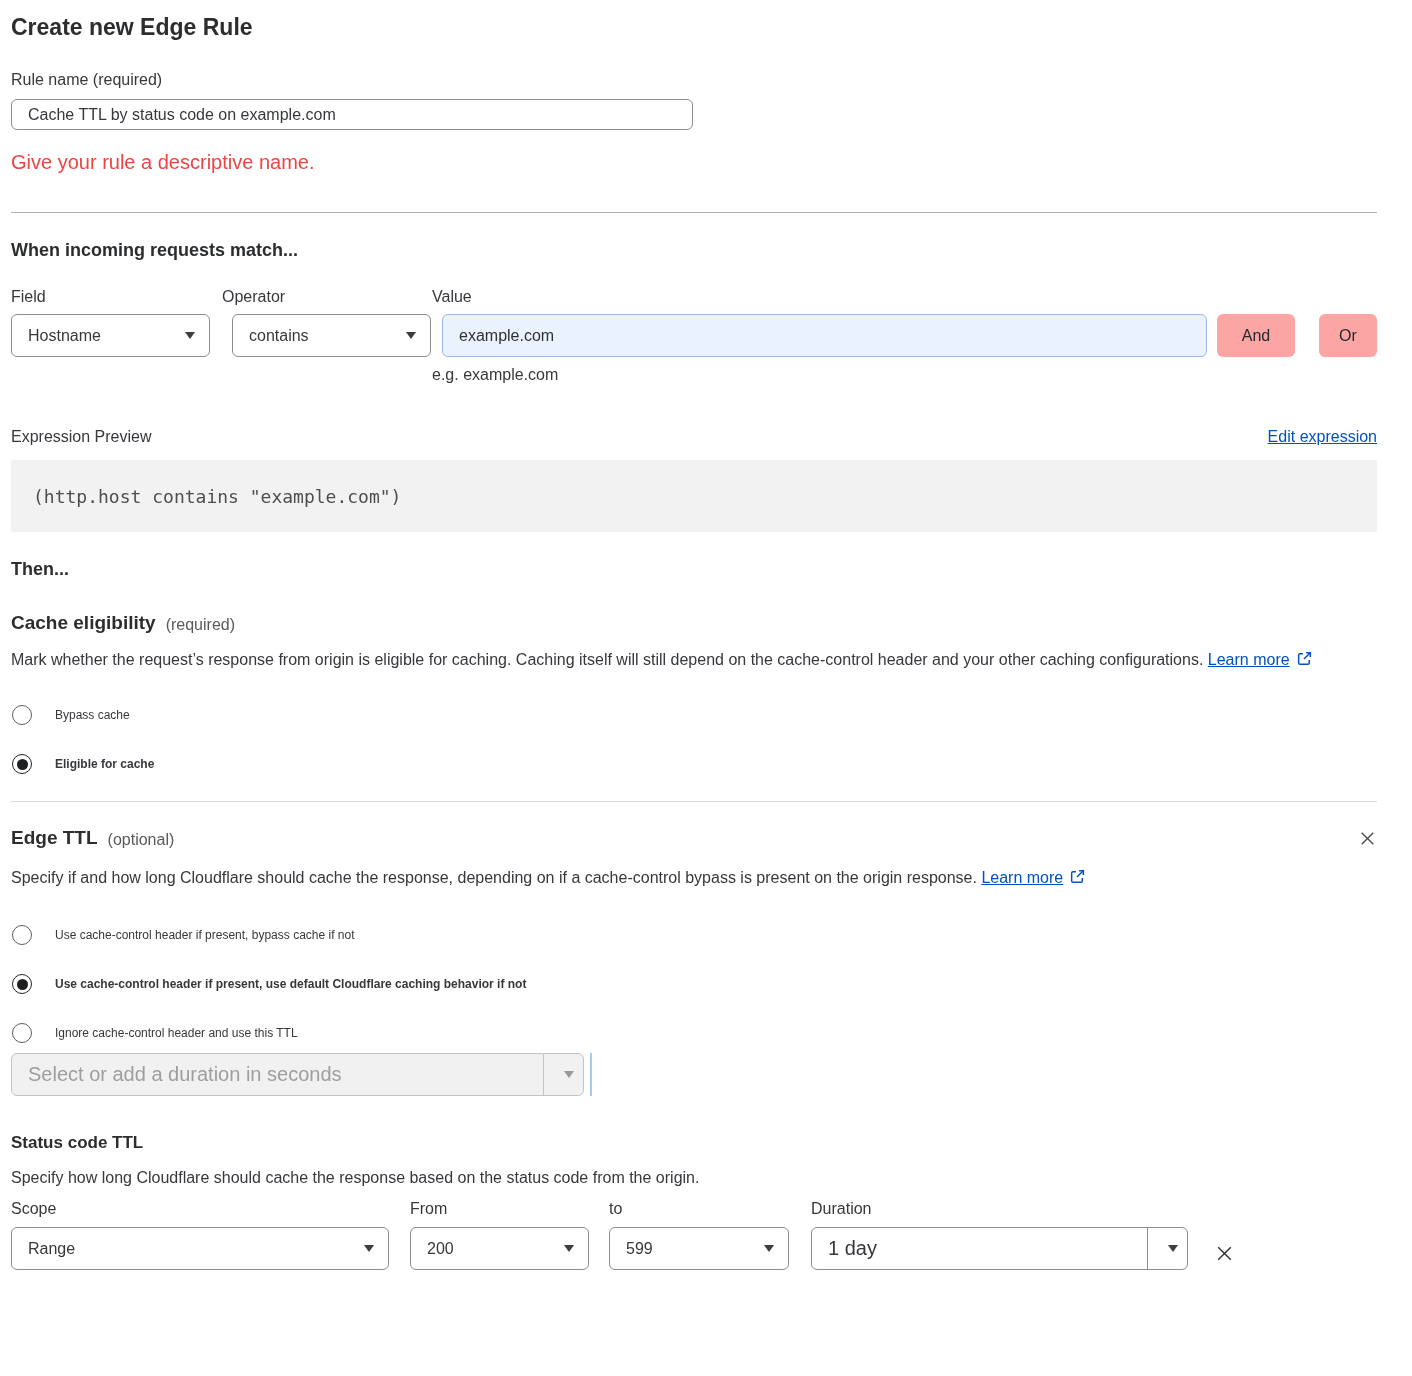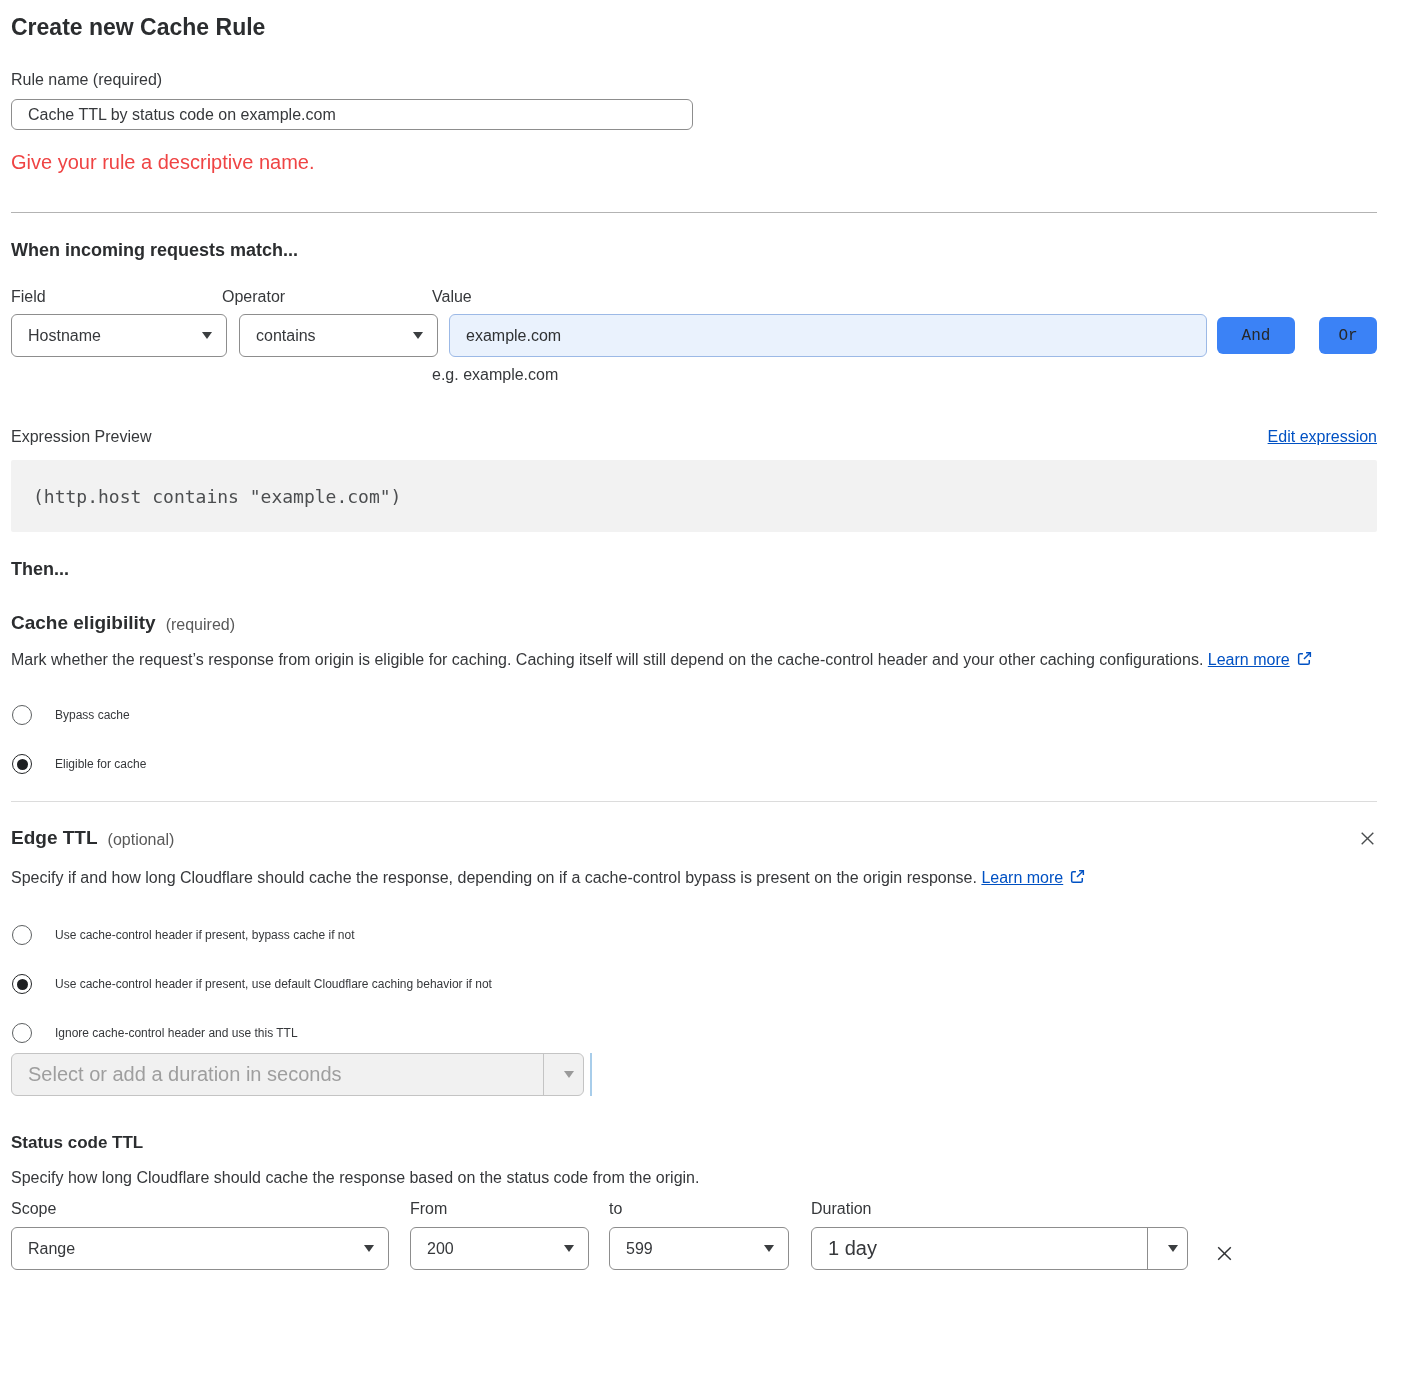--- a/index.html
+++ b/index.html
@@ -39,30 +39,30 @@
     height:43px; border:1px solid #8d8d8d; border-radius:6px; background:#fff;
     display:flex; align-items:center; justify-content:space-between;
     padding:0 14px 0 16px; cursor:pointer; font-size:16px;
   }
   .caret {
     width:0; height:0;
     border-left:5.5px solid transparent; border-right:5.5px solid transparent;
     border-top:7px solid #3b3e40; margin-left:10px; flex:none;
   }
   .caret.gray { border-top-color:#9a9a9a; }
-  .sel-field { width:216px; margin-right:12px;gap:39px; }
+  .sel-field { width:199px; margin-right:22px;gap:39px; }
   .sel-operator { width:199px; margin-right:11px; }
   .value-input {
     flex:1; height:43px; border:1px solid #9cb9e6; border-radius:6px;
     background:#eaf2fd; display:flex; align-items:center; padding:0 16px;
     font-size:16px; color:#2f3133;
   }
   .btn-gray {
-    height:37px; background:#3b82f6; border:none; border-radius:6px;
-    font-size:16px; color:#26282a; font-family:Liberation Mono, monospace; cursor:pointer;
+    height:43px; background:#fca5a5; border:none; border-radius:6px;
+    font-size:16px; color:#26282a; font-family:Liberation Sans, sans-serif; cursor:pointer;
   }
   .btn-and { width:78px; margin-left:10px; }
   .btn-or  { width:58px; margin-left:24px; }
   .value-helper { margin-top:9px; margin-left:421px; font-size:16px; }
 
   
   .expr-row { display:flex; justify-content:space-between; align-items:flex-end; margin-top:44px; }
   a.link { color:#0051c3; text-decoration:underline; cursor:pointer; }
   .code-block {
     margin-top:14px; background:#f2f2f2; border-radius:2px;
@@ -85,21 +85,21 @@
   .radio-circle {
     width:20px; height:20px; border-radius:50%; border:1.5px solid #5c5f61;
     margin-left:1px; flex:none; display:flex; align-items:center; justify-content:center;
     background:#fff;
   }
   .radio-circle.checked { border-color:#232527; }
   .radio-circle.checked::after {
     content:""; width:11px; height:11px; border-radius:50%; background:#1d1f21; display:block;
   }
   .radio-label { margin-left:23px; font-size:12px; }
-  .radio-row.selected .radio-label { font-weight:400; }
+  .radio-row.selected .radio-label { font-weight:700; }
 
   .edge-head { display:flex; align-items:flex-start; justify-content:space-between; margin-top:25px; }
   .close-x { cursor:pointer; margin-top:2px; }
 
   
   .select-split {
     display:flex; height:43px; border:1px solid #8d8d8d; border-radius:6px;
     background:#fff; overflow:hidden; cursor:pointer;
   }
   .select-split .val { flex:1; display:flex; align-items:center; padding:4px 16px; font-size:20px; }
@@ -125,21 +125,21 @@
   .col-from  { width:179px; margin-right:20px; }
   .col-to    { width:180px; margin-right:22px; }
   .col-duration { width:377px; }
   .delete-x { margin-left:26px; margin-top:43px; cursor:pointer; }
 </style>
 </head>
 <body>
 
 <div class="container">
 
-  <h1 class="page-title">Create new Cache Rule</h1>
+  <h1 class="page-title">Create new Edge Rule</h1>
 
   <span class="field-label">Rule name (required)</span>
   <div class="text-input">
     <span>Cache TTL by status code on example.com</span>
   </div>
   <div class="helper">Give your rule a descriptive name.</div>
 
   <hr class="section-divider">
 
   <h2 class="section-heading">When incoming requests match...</h2>

